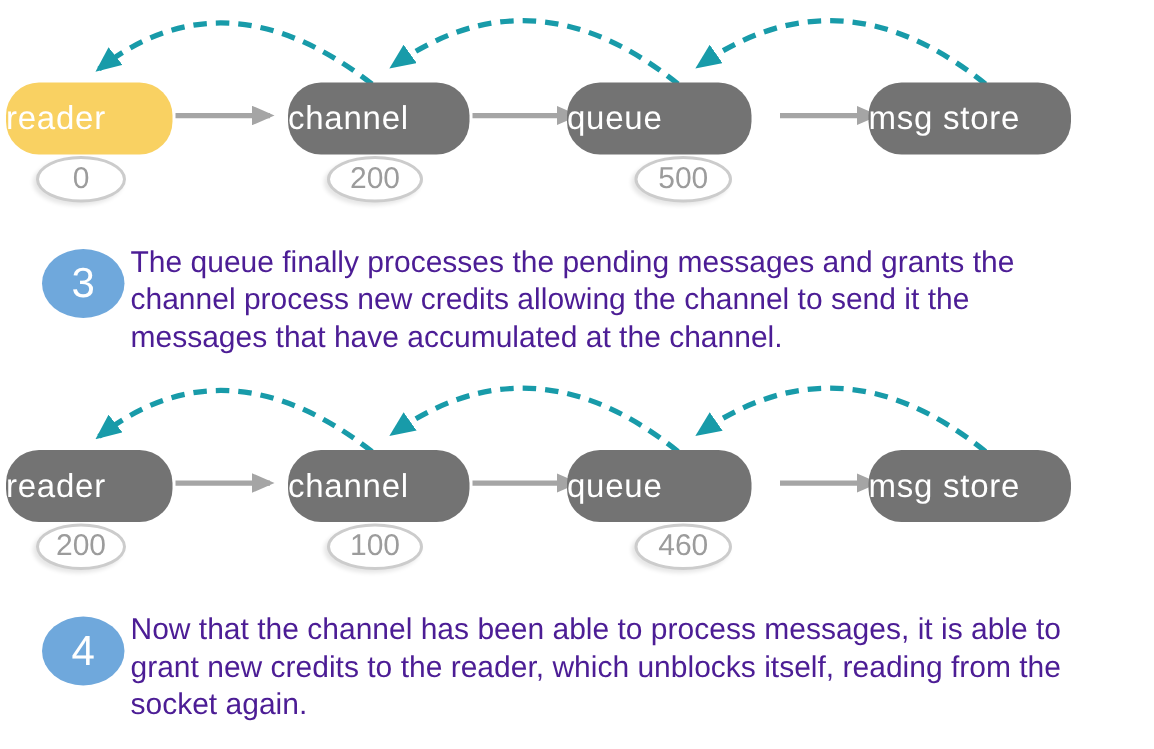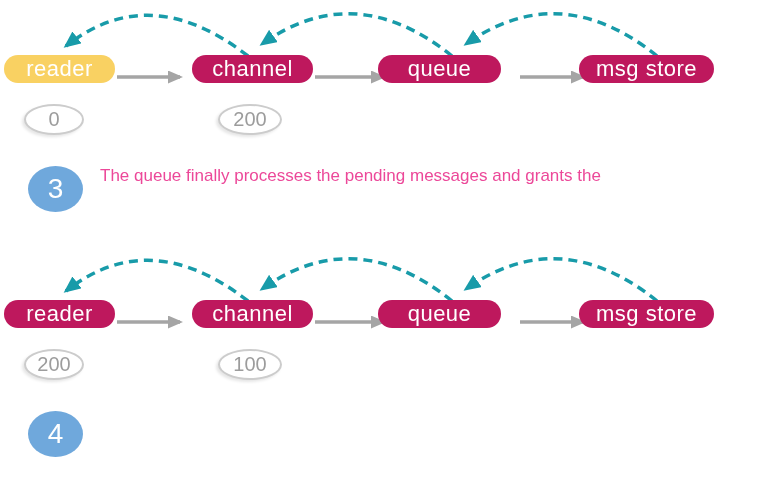--- a/index.html
+++ b/index.html
@@ -5,25 +5,25 @@
   html,body{margin:0;padding:0;background:#ffffff;}
   body{
     width:769px;height:499px;position:relative;overflow:hidden;
     font-family:"Liberation Sans", sans-serif;
   }
   .diagram{position:absolute;left:0;width:769px;height:145px;}
   #diagram-1{top:0;}
   #diagram-2{top:245px;}
   .arc-layer{position:absolute;left:0;top:0;overflow:visible;}
   .node{
-    position:absolute;top:55px;height:28px;border-radius:22px;
-    display:flex;align-items:center;justify-content:center;
+    position:absolute;top:55px;height:48px;border-radius:22px;
+    display:flex;align-items:center;
     color:#ffffff;font-size:22px;letter-spacing:.5px;
   }
-  .node--green{background:#be185d;}
+  .node--green{background:#737373;}
   .node--yellow{background:#F9D162;}
   .node-reader{left:4px;width:111px;}
   .node-channel{left:192px;width:121px;}
   .node-queue{left:378px;width:123px;}
   .node-msgstore{left:579px;width:135px;}
   .credit{
     position:absolute;top:104px;height:27px;border:2px solid #cccccc;
     border-radius:50%;background:#ffffff;color:#9c9c9c;
     display:flex;align-items:center;justify-content:center;
     font-size:20px;box-shadow:-2px 2px 3px rgba(0,0,0,0.10);
@@ -32,21 +32,21 @@
   .credit-channel{left:218px;width:60px;}
   .credit-queue{left:423px;width:61px;}
   .step{position:absolute;left:0;width:769px;height:100px;}
   #step-3{top:160px;}
   #step-4{top:405px;}
   .step-badge{
     position:absolute;left:28px;top:6px;width:55px;height:46px;border-radius:50%;
     background:#6FA8DC;color:#ffffff;font-size:28px;
     display:flex;align-items:center;justify-content:center;
   }
-  .step-text{position:absolute;left:100px;top:3px;color:#ec4899;font-size:17px;line-height:25px;}
+  .step-text{position:absolute;left:87px;top:3px;color:#4c1d95;font-size:20px;line-height:25px;}
   .step-text div{white-space:nowrap;}
 </style>
 </head>
 <body>
 
 <div class="diagram" id="diagram-1">
   <svg class="arc-layer" width="769" height="145" viewBox="0 0 769 145">
     <defs>
       <marker id="ah-gray-1" markerUnits="userSpaceOnUse" markerWidth="15" markerHeight="13" viewBox="0 0 15 13" refX="12" refY="6.5" orient="auto">
         <path d="M0,0 L15,6.5 L0,13 Z" fill="#A5A5A5"></path>
@@ -77,28 +77,33 @@
   </div>
   <div class="node node--green node-msgstore">
     <span>msg store</span>
   </div>
   <div class="credit credit-reader">
     <span>0</span>
   </div>
   <div class="credit credit-channel">
     <span>200</span>
   </div>
+  <div class="credit credit-queue">
+    <span>500</span>
+  </div>
 </div>
 
 <div class="step" id="step-3">
   <div class="step-badge">
     <span>3</span>
   </div>
   <div class="step-text">
     <div>The queue finally processes the pending messages and grants the</div>
+    <div>channel process new credits allowing the channel to send it the</div>
+    <div>messages that have accumulated at the channel.</div>
   </div>
 </div>
 
 <div class="diagram" id="diagram-2">
   <svg class="arc-layer" width="769" height="145" viewBox="0 0 769 145">
     <defs>
       <marker id="ah-gray-2" markerUnits="userSpaceOnUse" markerWidth="15" markerHeight="13" viewBox="0 0 15 13" refX="12" refY="6.5" orient="auto">
         <path d="M0,0 L15,6.5 L0,13 Z" fill="#A5A5A5"></path>
       </marker>
       <marker id="ah-teal-2" markerUnits="userSpaceOnUse" markerWidth="17" markerHeight="15" viewBox="0 0 17 15" refX="14" refY="7.5" orient="auto">
@@ -127,19 +132,27 @@
   </div>
   <div class="node node--green node-msgstore">
     <span>msg store</span>
   </div>
   <div class="credit credit-reader">
     <span>200</span>
   </div>
   <div class="credit credit-channel">
     <span>100</span>
   </div>
+  <div class="credit credit-queue">
+    <span>460</span>
+  </div>
 </div>
 
 <div class="step" id="step-4">
   <div class="step-badge">
     <span>4</span>
   </div>
+  <div class="step-text">
+    <div>Now that the channel has been able to process messages, it is able to</div>
+    <div>grant new credits to the reader, which unblocks itself, reading from the</div>
+    <div>socket again.</div>
+  </div>
 </div>
 
 </body></html>

